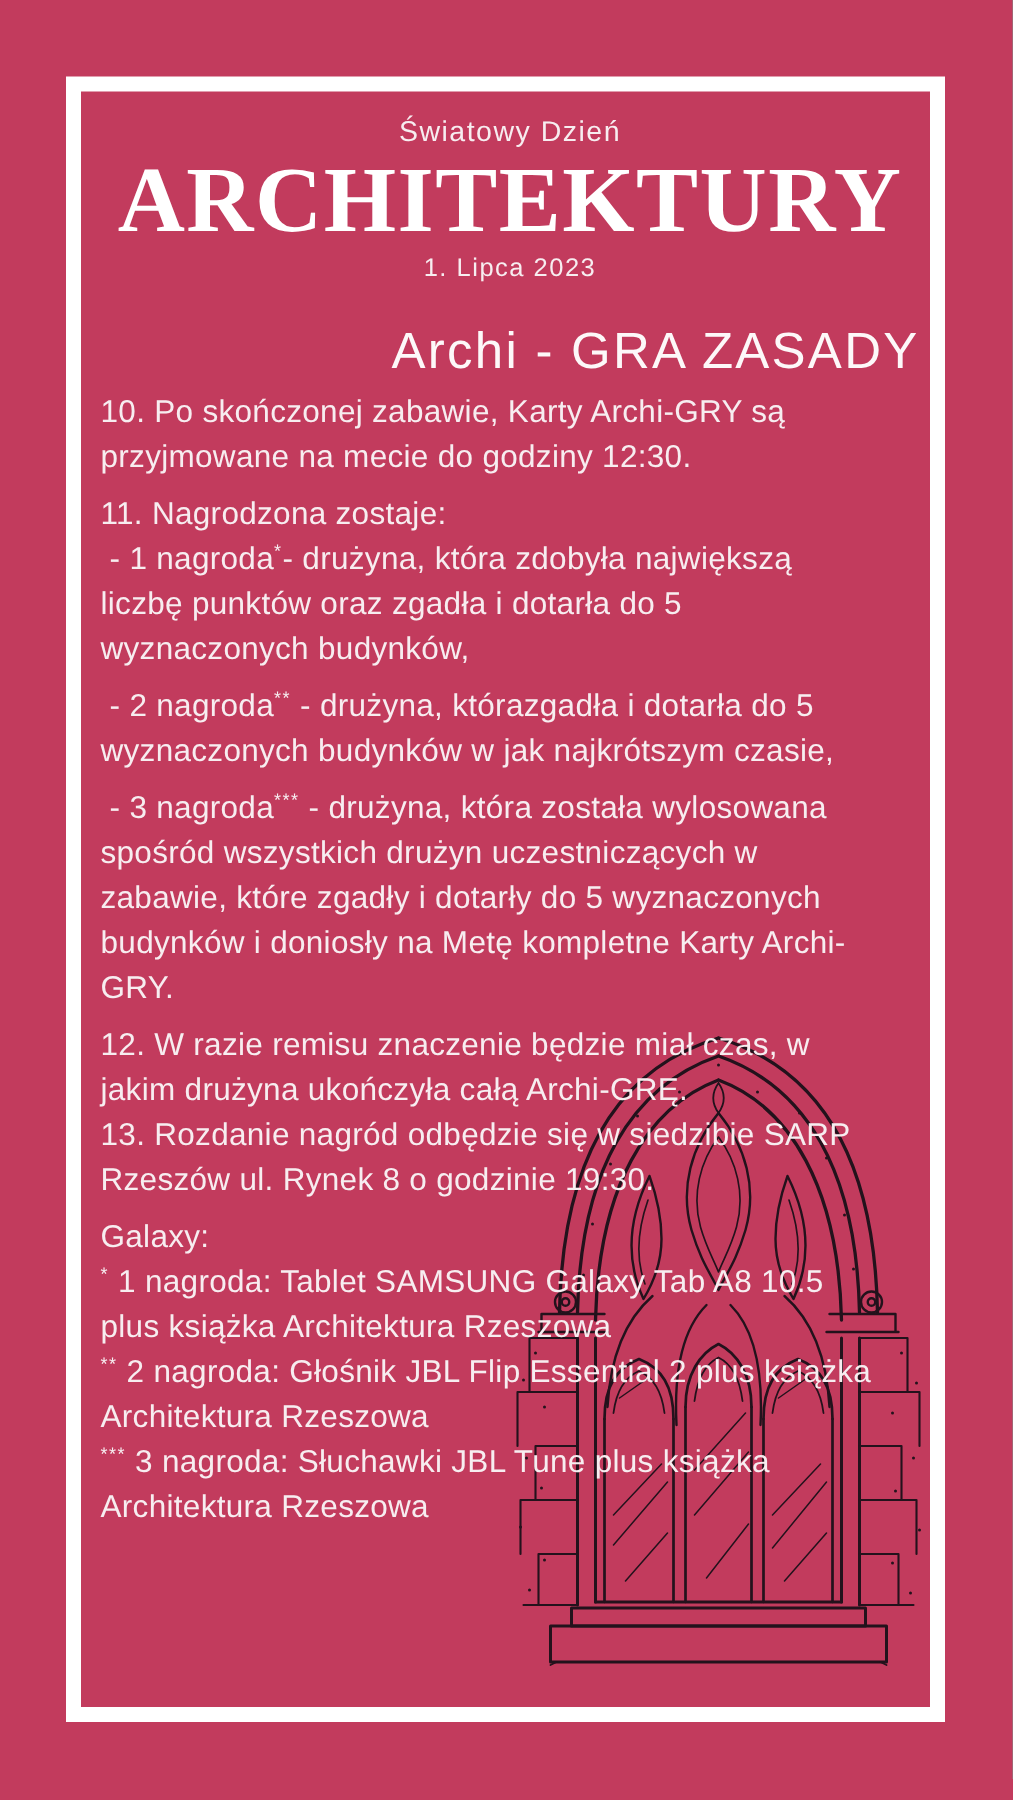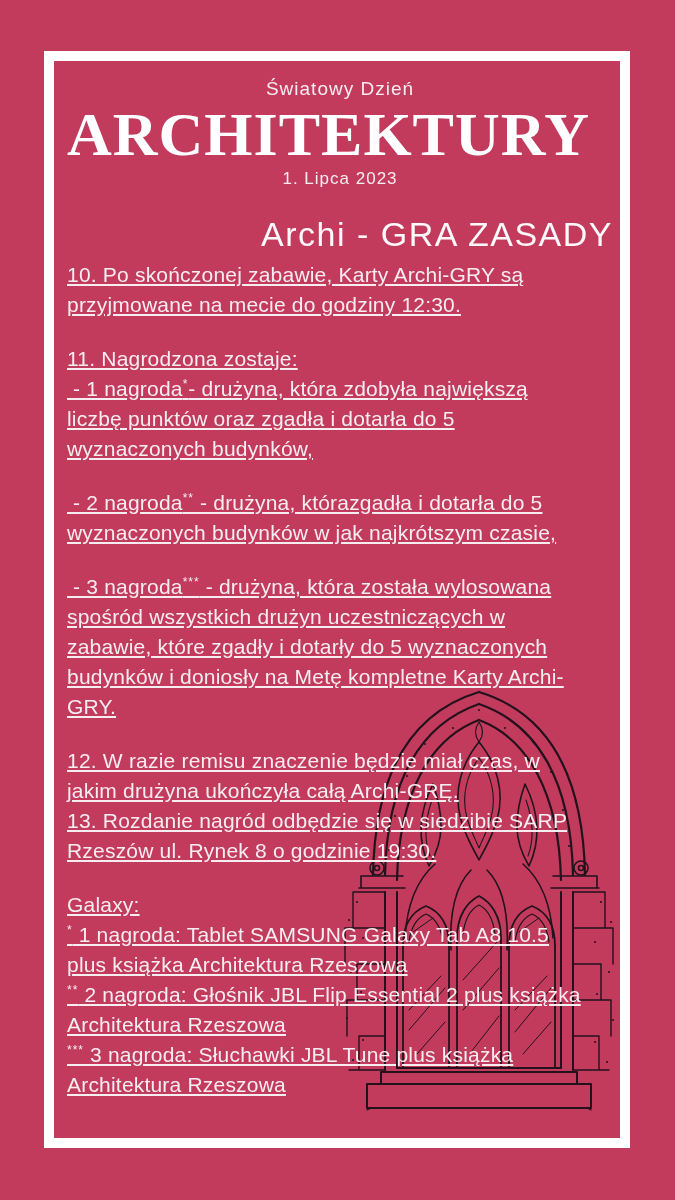--- a/index.html
+++ b/index.html
@@ -30,21 +30,21 @@
     z-index:2;
   }
   .kicker{
     text-align:center;
     font-size:19px;line-height:30px;
     font-weight:300;
     letter-spacing:1px;
     color:var(--text,#F7EDF0);
   }
   .title{
-    text-align:left;
+    text-align:center;
     font-family:"Liberation Serif","DejaVu Serif",serif;
     font-weight:700;
     font-size:62px;line-height:60px;
     letter-spacing:1px;
     color:#FFFFFF;
     white-space:nowrap;
   }
   .date{
     text-align:center;
     font-size:17px;line-height:30px;
@@ -56,23 +56,22 @@
     text-align:right;
     font-size:34px;line-height:40px;
     letter-spacing:1.5px;
     color:#FDF8F9;
   }
   .rules{
     margin-top:6px;
     font-size:21px;
     line-height:30px;
     letter-spacing:.2px;
-    text-decoration:underline;
-  }
-  .rules .para + .para{margin-top:24px;}
+  }
+  .rules .para + .para{margin-top:8px;}
   .rules .line{white-space:pre-wrap;}
   .rules sup{font-size:12px;line-height:0;letter-spacing:1px;}
   svg .ln{stroke:var(--ink,#23121C);fill:none;stroke-linecap:round;stroke-linejoin:round;}
   svg .dot{fill:var(--ink,#23121C);stroke:none;}
 </style>
 </head>
 <body>
 
 <div class="poster" style="--bg: #C23B5D; --frame: #FFFFFF; --text: #F7EDF0; --ink: #23121C;">
 

